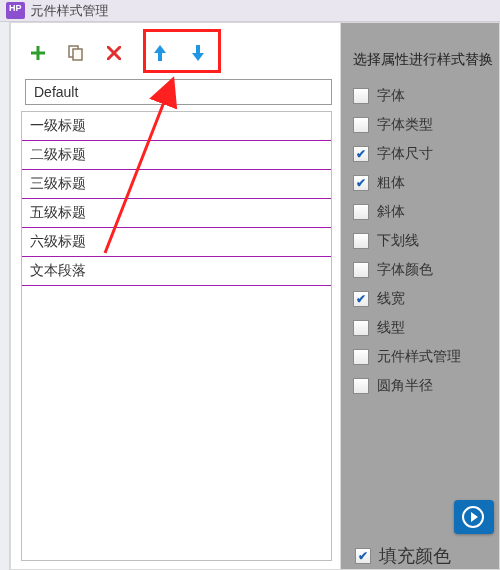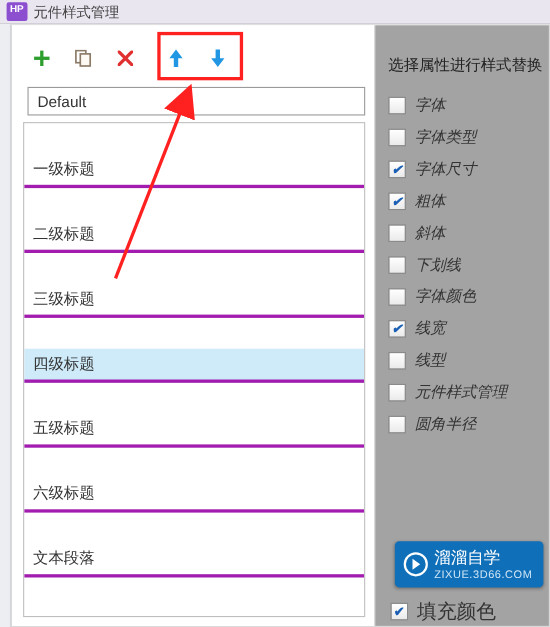--- a/index.html
+++ b/index.html
@@ -97,44 +97,42 @@
     color: #333;
   }
   .style-list {
     border: 1px solid #bfbfbf;
     flex: 1;
     overflow: hidden;
     background: #fff;
   }
   .style-item {
     padding: 5px 8px;
-    border-bottom: 3px solid #a21caf;
+    border-bottom: 1px solid #a21caf;
     font-size: 14px;
     cursor: pointer;
-    margin-top: 28px;
   }
   .style-item.selected {
     background: #cfeaf8;
   }
   .right-pane {
     flex: 1;
     padding: 10px 4px 8px 12px;
     background: #a3a3a3;
   }
   .right-title {
     font-size: 14px;
     color: #222;
     margin: 18px 0 18px 0;
     white-space: nowrap;
   }
   .check-list {
     display: flex;
     flex-direction: column;
     gap: 11px;
-    font-style: italic;
   }
   .check-row {
     display: flex;
     align-items: center;
     gap: 8px;
     font-size: 14px;
     color: #333;
   }
   .chk {
     width: 16px;
@@ -267,21 +265,20 @@
           </div>
         </div>
       </div>
 
       <div class="default-box">Default</div>
 
       <div class="style-list" id="style-list">
           <div class="style-item">一级标题</div>
           <div class="style-item">二级标题</div>
           <div class="style-item">三级标题</div>
-          <div class="style-item selected">四级标题</div>
           <div class="style-item">五级标题</div>
           <div class="style-item">六级标题</div>
           <div class="style-item">文本段落</div>
         </div>
 
     </div>
 
     <div class="right-pane">
       <div class="right-title">选择属性进行样式替换</div>
       <div class="check-list" id="check-list">
@@ -330,22 +327,18 @@
             <span>圆角半径</span>
           </div>
         </div>
     </div>
 
   </div>
 </div>
 
 <div class="watermark">
   <div class="play"></div>
-  <div>
-    <span>溜溜自学</span>
-    <span class="sub">ZIXUE.3D66.COM</span>
-  </div>
 </div>
 
 <div class="bottom-crop">
   <span class="chk checked"></span>
   <span>填充颜色</span>
 </div>
 
 </body></html>

